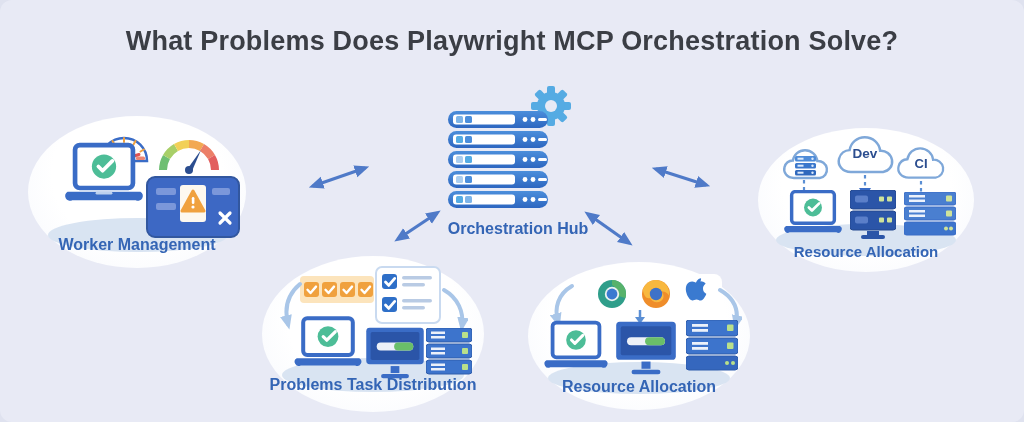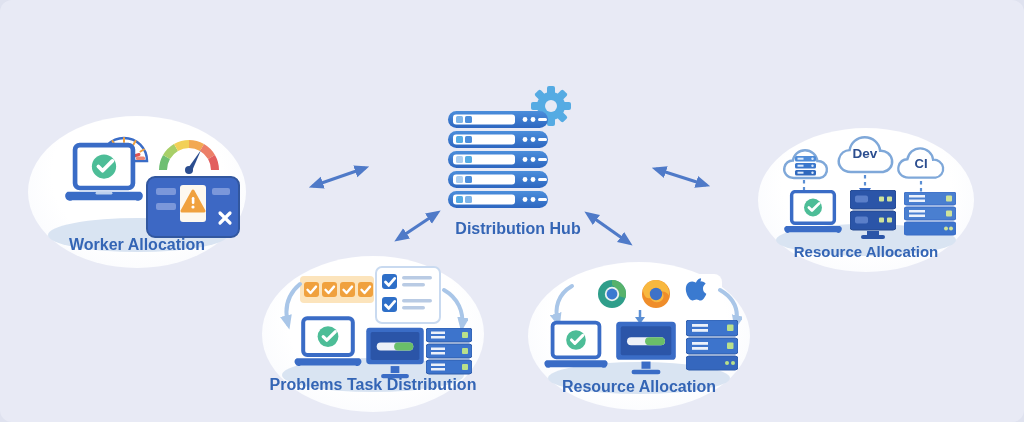--- a/index.html
+++ b/index.html
@@ -15,20 +15,21 @@
          color:var(--label,#3465b5);font-weight:700;font-size:16px;}
   .hub-wrap{position:absolute;left:443px;top:84px;width:150px;text-align:center;}
   .hub-label{color:var(--label,#3465b5);font-weight:700;font-size:16px;margin-top:6px;}
   svg{display:block;}
 </style>
 </head>
 <body>
 
 <div class="canvas">
 
+  <div class="title">What Problems Does Playwright MCP Orchestration Solve?</div>
 
   <div class="hub-wrap">
     <svg width="135" height="130" viewBox="0 0 135 130">
       <defs>
         <linearGradient id="srv" x1="0" y1="0" x2="0" y2="1">
           <stop offset="0" stop-color="#4b8edb"></stop>
             <stop offset="1" stop-color="#2d66c0"></stop>
         </linearGradient>
       </defs>
 
@@ -82,21 +83,21 @@
           <rect x="5" y="0" width="100" height="17" rx="8.5" fill="url(#srv)"></rect>
           <rect x="10" y="3.5" width="62" height="10" rx="3" fill="#fff"></rect>
           <rect x="13" y="5" width="7" height="7" rx="1.5" fill="#55abe3"></rect>
             <rect x="22" y="5" width="7" height="7" rx="1.5" fill="#7db4e8"></rect>
           <circle cx="82" cy="8.5" r="2.4" fill="#fff"></circle>
             <circle cx="90" cy="8.5" r="2.4" fill="#fff"></circle>
           <rect x="95" y="7" width="9" height="3" rx="1.5" fill="#fff"></rect>
         </g>
       </g>
     </svg>
-    <div class="hub-label">Distribution Hub</div>
+    <div class="hub-label">Orchestration Hub</div>
   </div>
 
   <svg class="abs" style="left:305px;top:160px;" width="70" height="34">
     <defs>
         <marker id="da1" viewBox="0 0 10 10" refX="7" refY="5" markerWidth="4.6" markerHeight="4.6" orient="auto-start-reverse">
           <path d="M0 .8 L10 5 L0 9.2 Z" fill="#4f7ac8"></path>
         </marker>
       </defs>
     <line x1="8" y1="26" x2="60" y2="8" stroke="#4f7ac8" stroke-width="3.2" marker-start="url(#da1)" marker-end="url(#da1)"></line>
   </svg>
@@ -173,21 +174,21 @@
       <rect x="34" y="9" width="26" height="37" rx="3" fill="#fdf8ef"></rect>
       <path d="M47 15 L58 35 H36 Z" fill="#f0a13e" stroke="#f0a13e" stroke-width="3" stroke-linejoin="round"></path>
       <rect x="45.8" y="21" width="2.6" height="7" rx="1.3" fill="#fff"></rect>
         <circle cx="47" cy="31" r="1.6" fill="#fff"></circle>
       <g stroke="#fff" stroke-width="3.2" stroke-linecap="round">
         <line x1="74" y1="37" x2="84" y2="47"></line>
           <line x1="84" y1="37" x2="74" y2="47"></line>
       </g>
     </svg>
 
-    <div class="label" style="bottom:14px;">Worker Allocation</div>
+    <div class="label" style="bottom:14px;">Worker Management</div>
   </div>
 
   <div class="cluster" style="left:758px;top:128px;width:216px;height:144px;">
     <div class="ground" style="left:18px;top:96px;width:180px;height:32px;"></div>
 
     <svg class="abs" style="left:0;top:2px;" width="216" height="72" viewBox="0 0 216 72">
 
       <g transform="translate(24,16)">
         <path d="M12 32 C5 32 1 26.5 2.5 21.2 C3.6 17.3 7 14.6 10.9 14.5 C11.8 8.6 16.9 4.2 23 4.2 C29.4 4.2 34.7 8.9 35.3 15 C39.8 14.6 44 17.8 44.8 22.3 C45.6 27 42.4 31.4 37.7 32 Z" fill="#fff" stroke="#7fa8d9" stroke-width="2.4"></path>
         <g transform="translate(13,10)">

